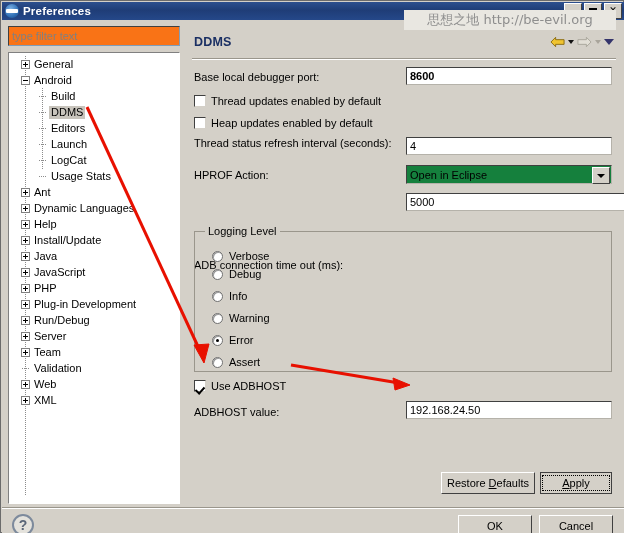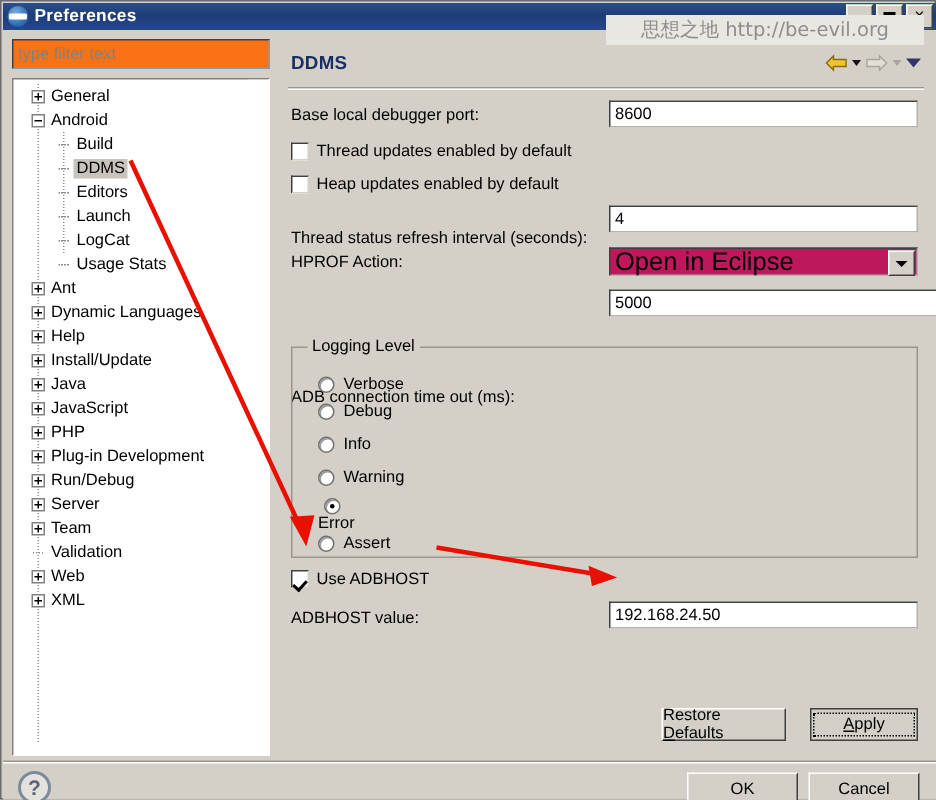--- a/index.html
+++ b/index.html
@@ -122,23 +122,23 @@
   .cbx{
     width:12px;height:12px;background:#fff;box-sizing:border-box;
     border:1px solid #404040;border-right-color:#d4d0c8;border-bottom-color:#d4d0c8;
     margin-right:5px;position:relative;flex:none;
   }
   .cbx.on::after{
     content:"";position:absolute;left:2px;top:4px;width:4px;height:7px;
     border:solid #000;border-width:0 2px 2px 0;transform:rotate(42deg);
   }
   .combo{
-    position:absolute;height:19px;box-sizing:border-box;background:#be185d;
+    position:absolute;height:19px;box-sizing:border-box;background:#15803d;
     border:1px solid #404040;border-right-color:#b5b2aa;border-bottom-color:#b5b2aa;
-    font-size:17px;display:flex;align-items:center;padding-left:3px;text-align:center;
+    font-size:11px;display:flex;align-items:center;padding-left:3px;text-align:center;
   }
   .combo-btn{
     position:absolute;right:1px;top:1px;width:16px;height:15px;background:#d4d0c8;
     border:1px solid #ffffff;border-right-color:#404040;border-bottom-color:#404040;
     display:flex;align-items:center;justify-content:center;
   }
   .combo-btn .tri{
     width:0;height:0;border-left:4px solid transparent;border-right:4px solid transparent;
     border-top:4px solid #000;
   }
@@ -335,33 +335,33 @@
         </svg>
         <div class="tri-down dim" style="border-left-width:3px;border-right-width:3px;border-top-width:4px;"></div>
         <div class="tri-down big"></div>
       </div>
 
       <div class="title-sep"></div>
 
       <div class="row" style="top:42px;">
         <span class="lbl">Base local debugger port:</span>
       </div>
-      <input class="txt" style="left: 218px; top: 41px; width: 206px;" value="8600">
+      <input class="txt" style="left: 218px; top: 41px; width: 206px; font-weight: bold;" value="8600">
 
       <div class="row" style="top:66px;">
         <span class="cbx"></span>
         <span class="lbl">Thread updates enabled by default</span>
       </div>
 
       <div class="row" style="top:88px;">
         <span class="cbx"></span>
         <span class="lbl">Heap updates enabled by default</span>
       </div>
 
-      <div class="row" style="top:124px;">
+      <div class="row" style="top:108px;">
         <span class="lbl">Thread status refresh interval (seconds):</span>
       </div>
       <input class="txt" style="left: 218px; top: 111px; width: 206px;" value="4">
 
       <div class="row" style="top:140px;">
         <span class="lbl">HPROF Action:</span>
       </div>
       <div class="combo" style="left:218px;top:139px;width:206px;">
         <span>Open in Eclipse</span>
         <span class="combo-btn">
@@ -386,42 +386,42 @@
               <span class="lbl">Debug</span>
             </div>
             <div class="radio-row" style="top: 56px;">
               <span class="rdo"></span>
               <span class="lbl">Info</span>
             </div>
             <div class="radio-row" style="top: 78px; text-align: right;">
               <span class="rdo"></span>
               <span class="lbl">Warning</span>
             </div>
-            <div class="radio-row" style="top: 100px; flex-direction: column;">
+            <div class="radio-row" style="top: 100px;">
               <span class="rdo on"></span>
               <span class="lbl">Error</span>
             </div>
             <div class="radio-row" style="top: 122px;">
               <span class="rdo"></span>
               <span class="lbl">Assert</span>
             </div>
           </div>
       </div>
 
       <div class="row" style="top:377px;">
         <span class="lbl">ADBHOST value:</span>
       </div>
 
       <div class="row" style="top:351px;">
         <span class="cbx on"></span>
         <span class="lbl">Use ADBHOST</span>
       </div>
       <input class="txt" style="left: 218px; top: 375px; width: 206px;" value="192.168.24.50">
 
-      <div class="btn" style="left:253px;top:446px;width:83px;">
+      <div class="btn" style="left:253px;top:446px;width:94px;">
         <span><span class="plain">Restore <span class="u">D</span>efaults</span></span>
       </div>
       <div class="btn focus" style="left:352px;top:446px;width:72px;">
         <span class="inner">
             <span><span class="u">A</span>pply</span>
           </span>
       </div>
     </div>
 
     <div class="bottom-sep"></div>

